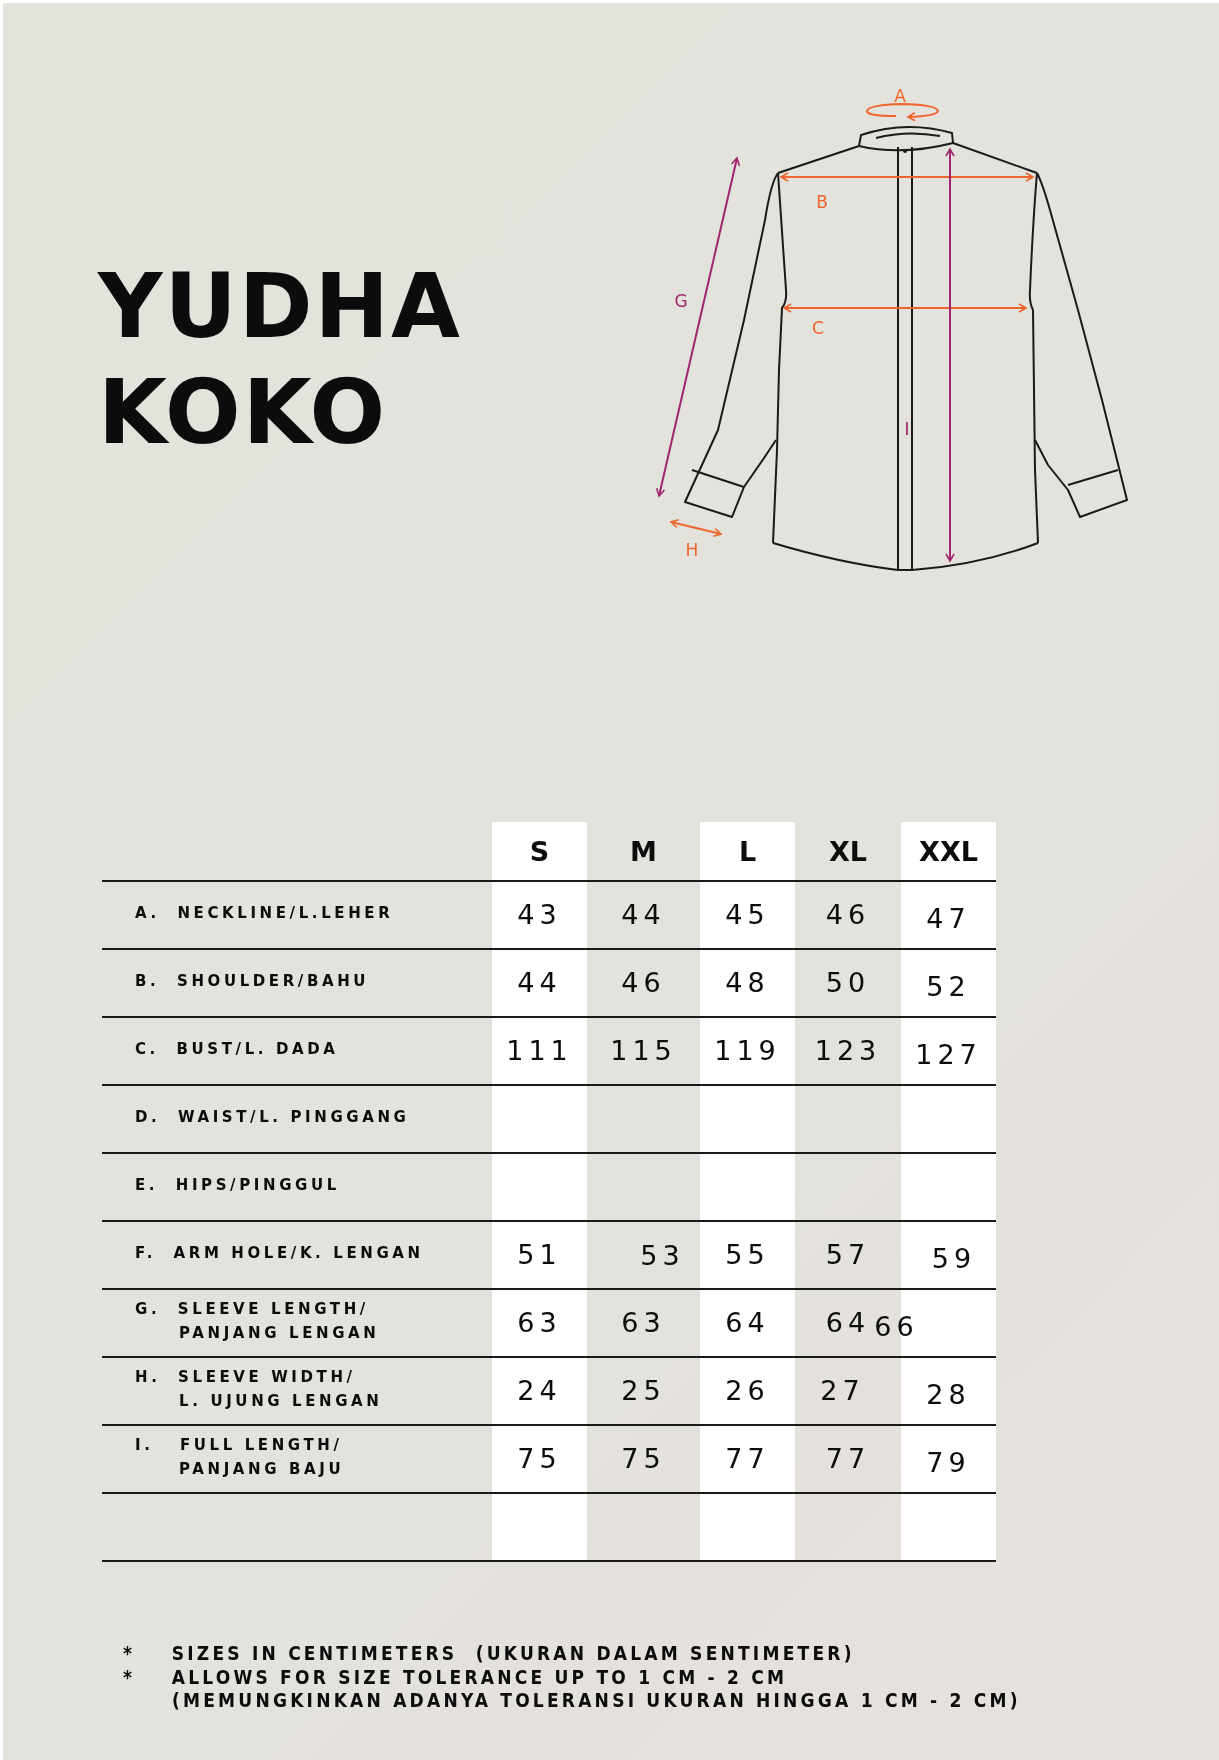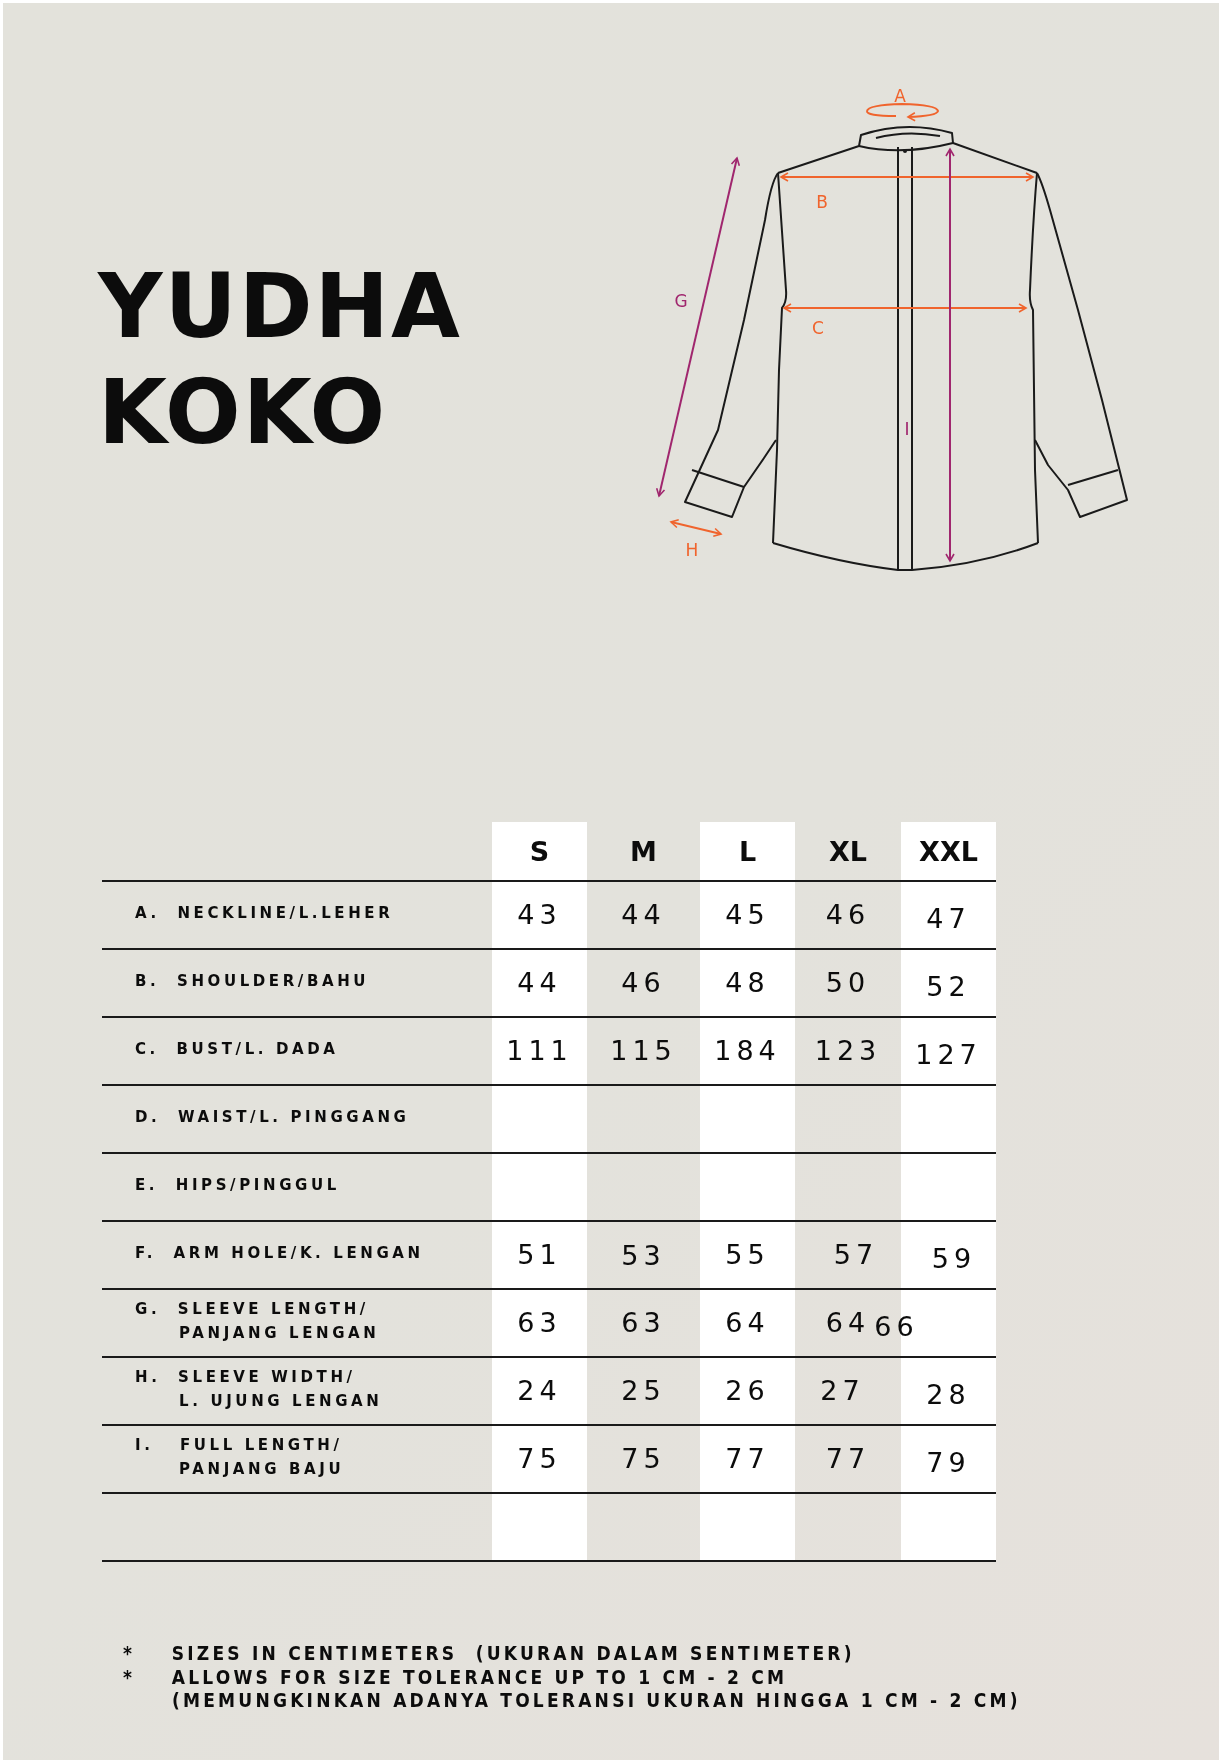--- a/index.html
+++ b/index.html
@@ -119,40 +119,40 @@
       <div class="cell" style="left: 901px; width: 95px; top: 885px; height: 66px;">47</div>
       <div class="row-label" style="top: 969px;">B.  SHOULDER/BAHU</div>
       <div class="cell" style="left: 492px; width: 95px; top: 949px; height: 66px;">44</div>
       <div class="cell" style="left: 587px; width: 113px; top: 949px; height: 66px;">46</div>
       <div class="cell" style="left: 700px; width: 95px; top: 949px; height: 66px;">48</div>
       <div class="cell" style="left: 795px; width: 106px; top: 949px; height: 66px;">50</div>
       <div class="cell" style="left: 901px; width: 95px; top: 953px; height: 66px;">52</div>
       <div class="row-label" style="top: 1037px;">C.  BUST/L. DADA</div>
       <div class="cell" style="left: 492px; width: 95px; top: 1017px; height: 66px;">111</div>
       <div class="cell" style="left: 587px; width: 113px; top: 1017px; height: 66px;">115</div>
-      <div class="cell" style="left: 700px; width: 95px; top: 1017px; height: 66px;">184</div>
+      <div class="cell" style="left: 700px; width: 95px; top: 1017px; height: 66px;">119</div>
       <div class="cell" style="left: 795px; width: 106px; top: 1017px; height: 66px;">123</div>
       <div class="cell" style="left: 901px; width: 95px; top: 1021px; height: 66px;">127</div>
       <div class="row-label" style="top: 1105px;">D.  WAIST/L. PINGGANG</div>
       <div class="cell" style="left: 492px; width: 95px; top: 1085px; height: 66px;"></div>
       <div class="cell" style="left: 587px; width: 113px; top: 1085px; height: 66px;"></div>
       <div class="cell" style="left: 700px; width: 95px; top: 1085px; height: 66px;"></div>
       <div class="cell" style="left: 795px; width: 106px; top: 1085px; height: 66px;"></div>
       <div class="cell" style="left: 901px; width: 95px; top: 1089px; height: 66px;"></div>
       <div class="row-label" style="top: 1173px;">E.  HIPS/PINGGUL</div>
       <div class="cell" style="left: 492px; width: 95px; top: 1153px; height: 66px;"></div>
       <div class="cell" style="left: 587px; width: 113px; top: 1153px; height: 66px;"></div>
       <div class="cell" style="left: 700px; width: 95px; top: 1153px; height: 66px;"></div>
       <div class="cell" style="left: 795px; width: 106px; top: 1153px; height: 66px;"></div>
       <div class="cell" style="left: 901px; width: 95px; top: 1157px; height: 66px;"></div>
       <div class="row-label" style="top: 1241px;">F.  ARM HOLE/K. LENGAN</div>
       <div class="cell" style="left: 492px; width: 95px; top: 1221px; height: 66px;">51</div>
-      <div class="cell" style="left: 587px; width: 113px; top: 1221px; height: 68px;">53</div>
+      <div class="cell" style="left: 587px; width: 113px; top: 1221px; height: 68px; padding-left: 19px;">53</div>
       <div class="cell" style="left: 700px; width: 95px; top: 1221px; height: 66px;">55</div>
-      <div class="cell" style="left: 795px; width: 106px; top: 1221px; height: 66px; margin-left: 8px;">57</div>
+      <div class="cell" style="left: 795px; width: 106px; top: 1221px; height: 66px;">57</div>
       <div class="cell" style="left: 901px; width: 106px; top: 1225px; height: 66px;">59</div>
       <div class="row-label" style="top: 1297px;">G.  SLEEVE LENGTH/
      PANJANG LENGAN</div>
       <div class="cell" style="left: 492px; width: 95px; top: 1289px; height: 66px;">63</div>
       <div class="cell" style="left: 587px; width: 113px; top: 1289px; height: 66px;">63</div>
       <div class="cell" style="left: 700px; width: 95px; top: 1289px; height: 66px;">64</div>
       <div class="cell" style="left: 795px; width: 106px; top: 1289px; height: 66px;">64</div>
       <div class="cell" style="left: 849px; width: 95px; top: 1293px; height: 66px;">66</div>
       <div class="row-label" style="top: 1365px;">H.  SLEEVE WIDTH/
      L. UJUNG LENGAN</div>

